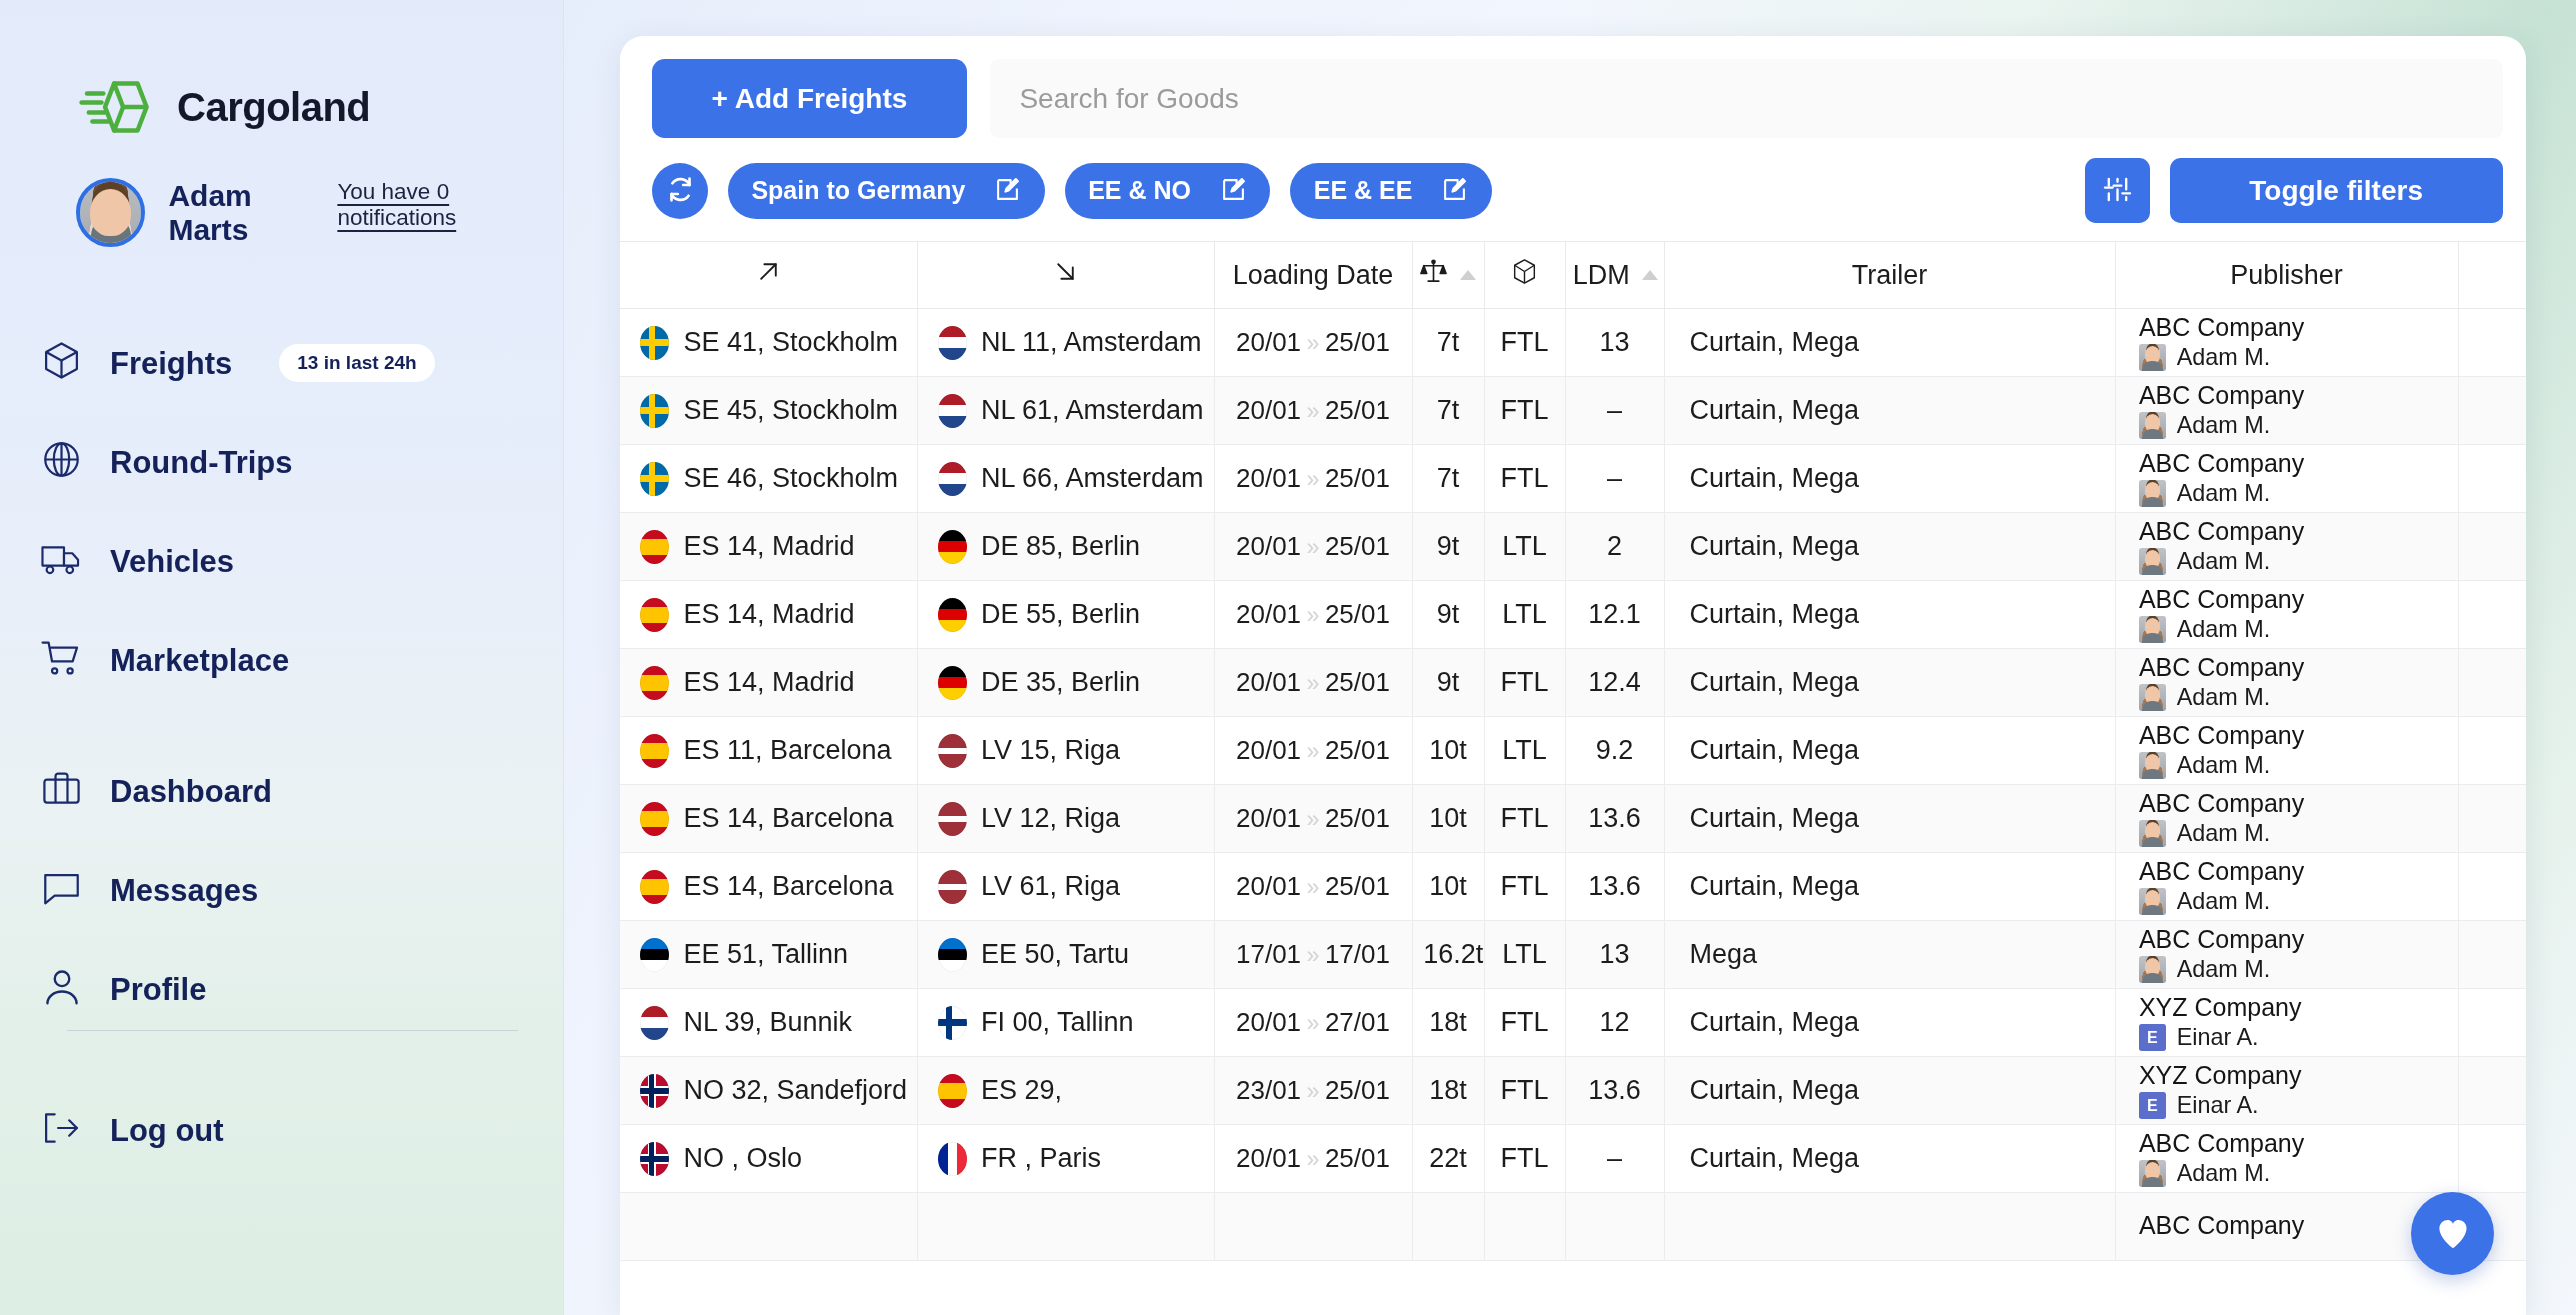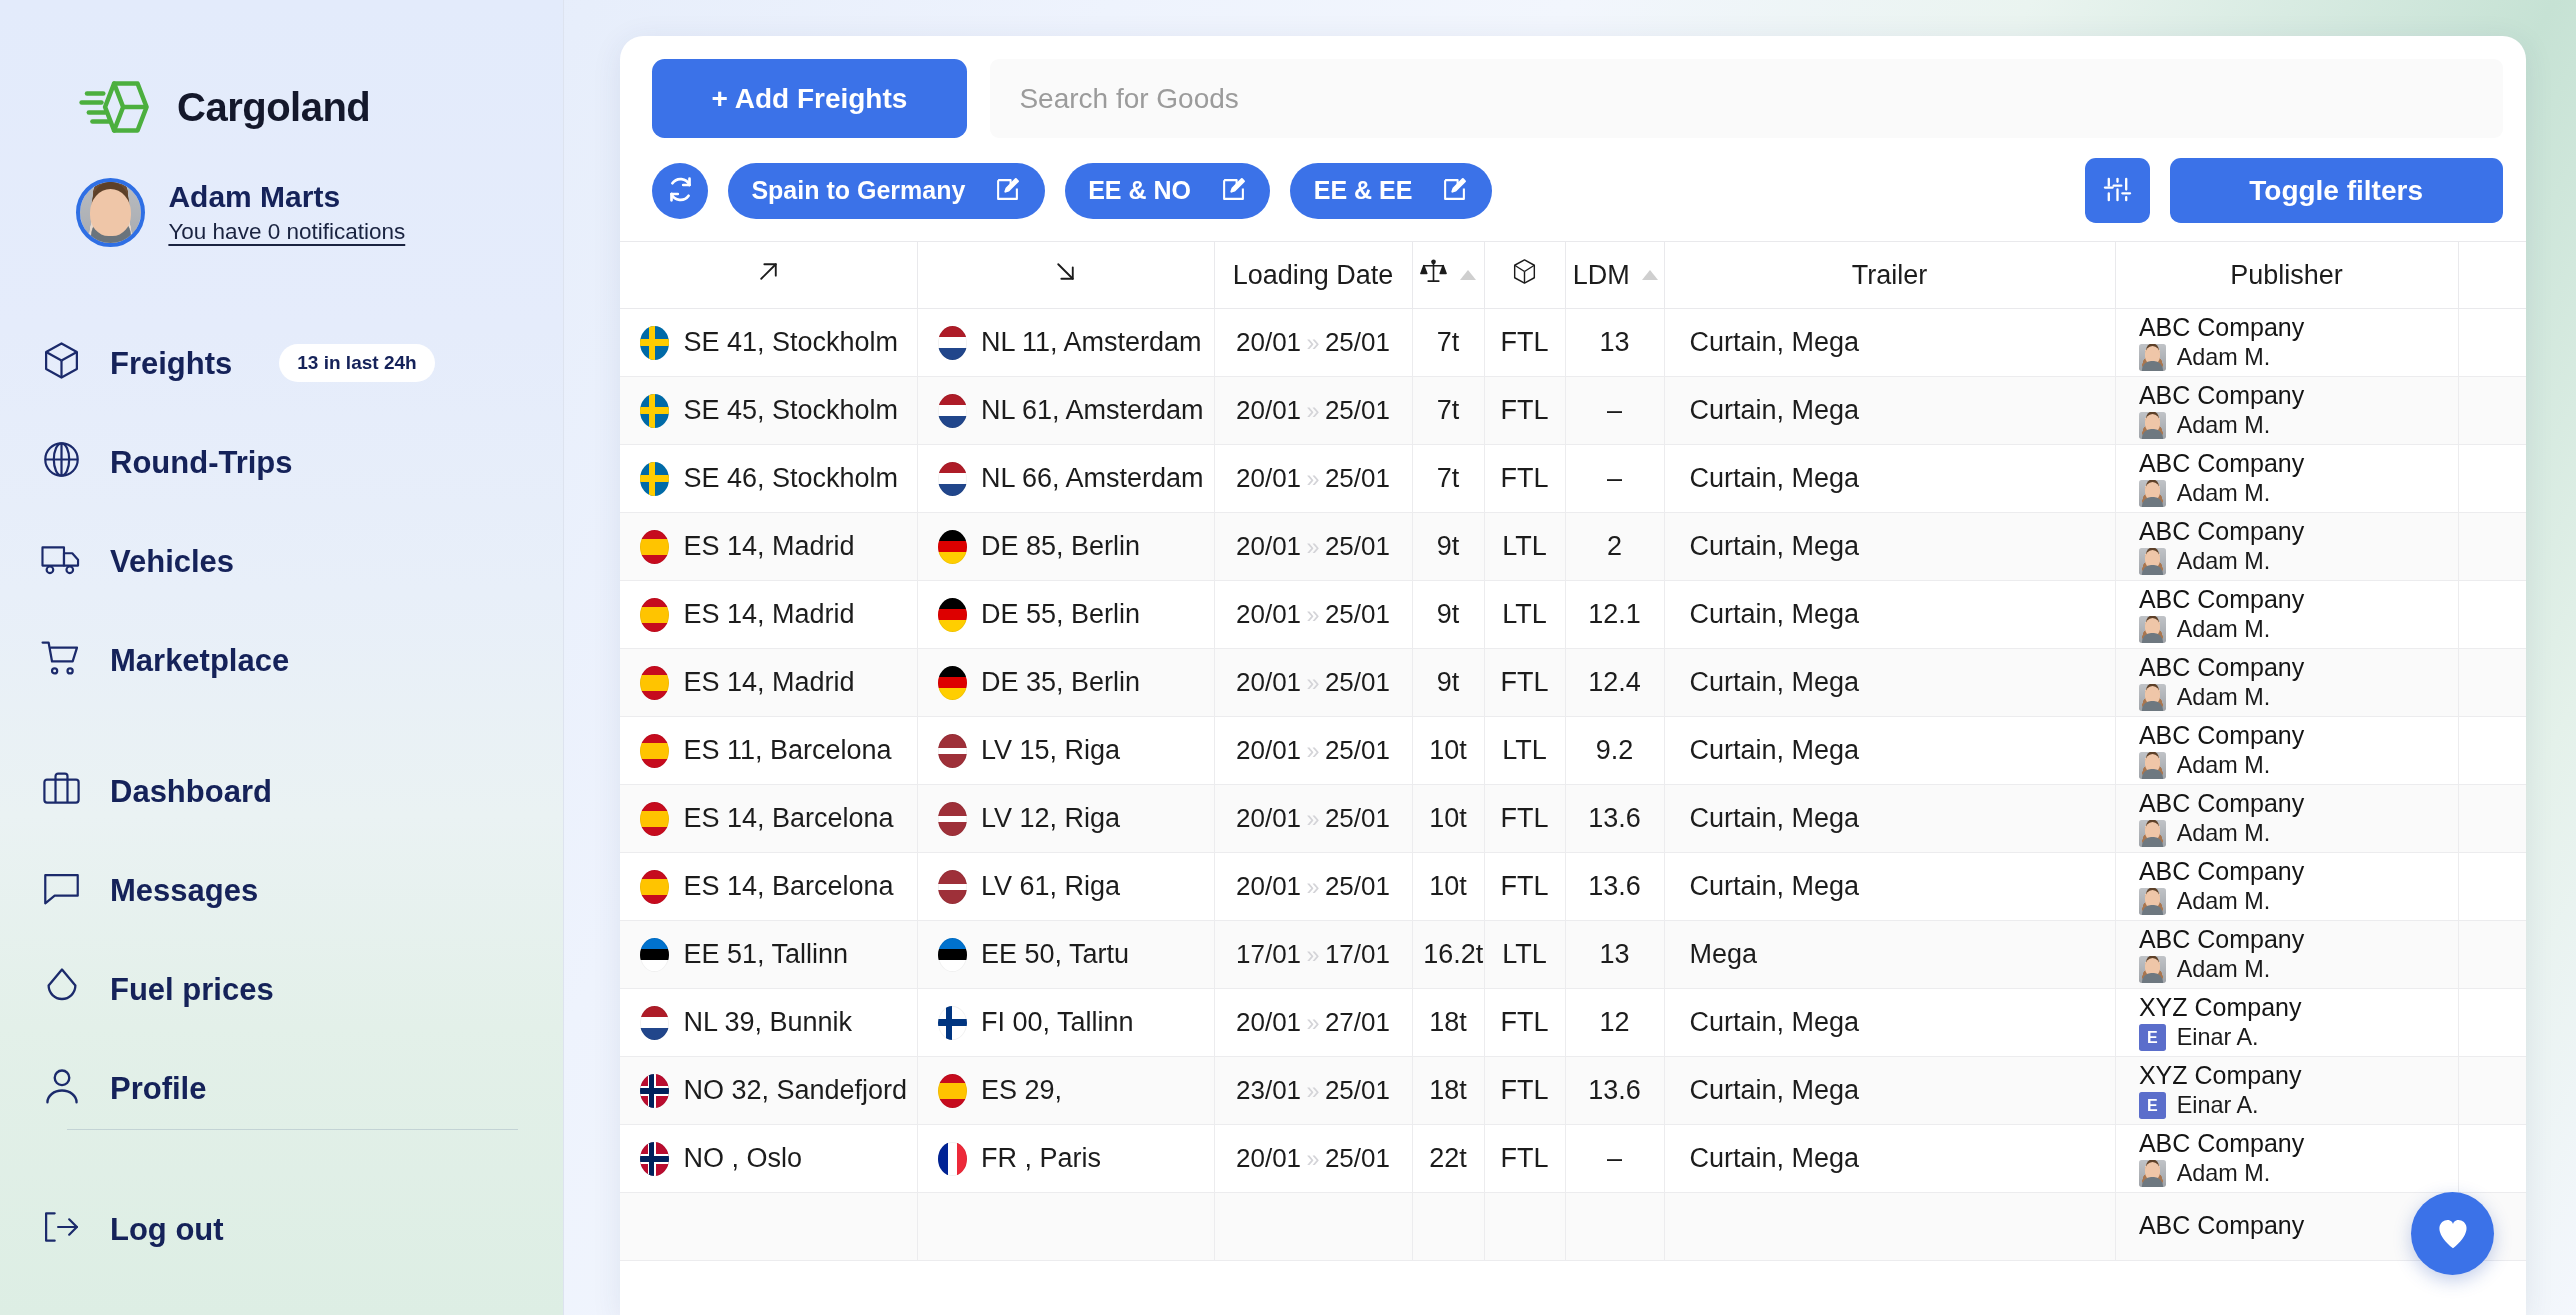--- a/index.html
+++ b/index.html
@@ -66,21 +66,21 @@
   }
   .avatar::before {
     content: "";
     position: absolute; left: 50%; top: 12%;
     width: 41px; height: 47px; margin-left: -21px;
     border-radius: 50% 50% 45% 45%;
     background: #efc6a8;
     box-shadow: 0 -9px 0 -1.8px #5d4028;
     z-index: 2;
   }
-  .user-text { display: flex; flex-direction: column; gap: 5.4px; }
+  .user-text { display: flex; flex-direction: row; gap: 5.4px; }
   .user-name { font-size: 30px; font-weight: 700; color: #152259; }
   .user-note {
     font-size: 22.5px; color: #1a2340;
     text-decoration: underline; text-underline-offset: 4.5px; cursor: pointer;
   }
 
   .nav { margin-top: 36px; }
   .nav-item {
     display: flex; align-items: flex-end;
     gap: 27px;
@@ -402,28 +402,20 @@
 
       <div class="nav-item">
         <span class="nav-icon">
           <svg viewBox="0 0 48 42" width="41" height="38" fill="none" stroke="#1b2a6b" stroke-width="2.6" stroke-linejoin="round">
             <path d="M5 6 h38 v24 H16 L5 39 Z"></path>
           </svg>
         </span>
         <span class="nav-label">Messages</span>
       </div>
 
-      <div class="nav-item">
-        <span class="nav-icon">
-          <svg viewBox="0 0 44 46" width="40" height="41" fill="none" stroke="#1b2a6b" stroke-width="2.6" stroke-linejoin="round">
-            <path d="M22 4 L37 22 a15 15 0 1 1 -30 0 Z"></path>
-          </svg>
-        </span>
-        <span class="nav-label">Fuel prices</span>
-      </div>
 
       <div class="nav-item">
         <span class="nav-icon">
           <svg viewBox="0 0 44 44" width="40" height="40" fill="none" stroke="#1b2a6b" stroke-width="2.6" stroke-linecap="round">
             <circle cx="22" cy="13" r="8"></circle>
               <path d="M6 40 a16 13 0 0 1 32 0"></path>
           </svg>
         </span>
         <span class="nav-label">Profile</span>
       </div>

